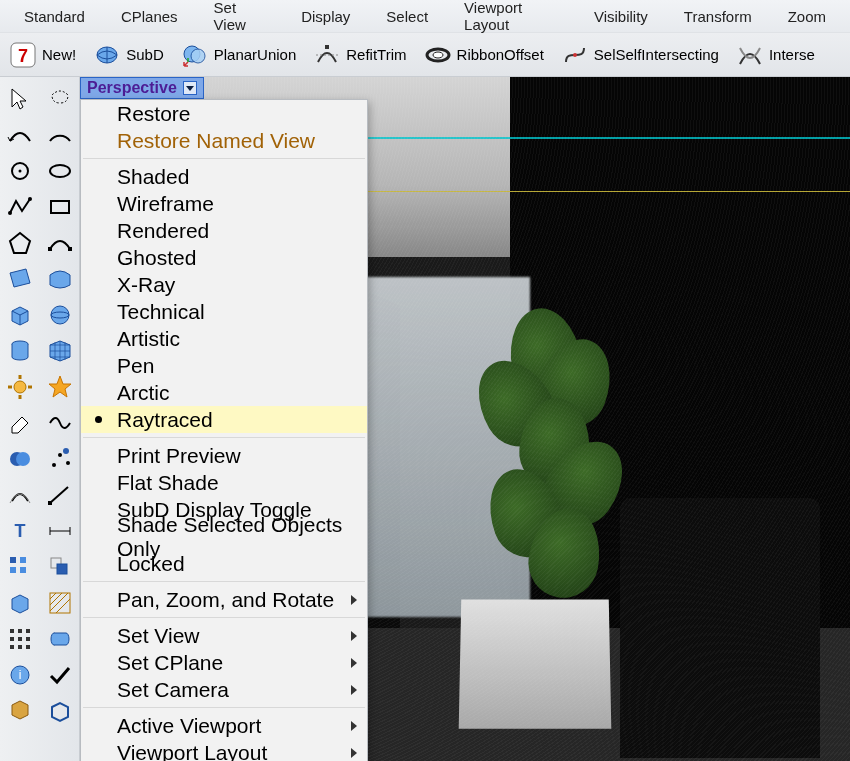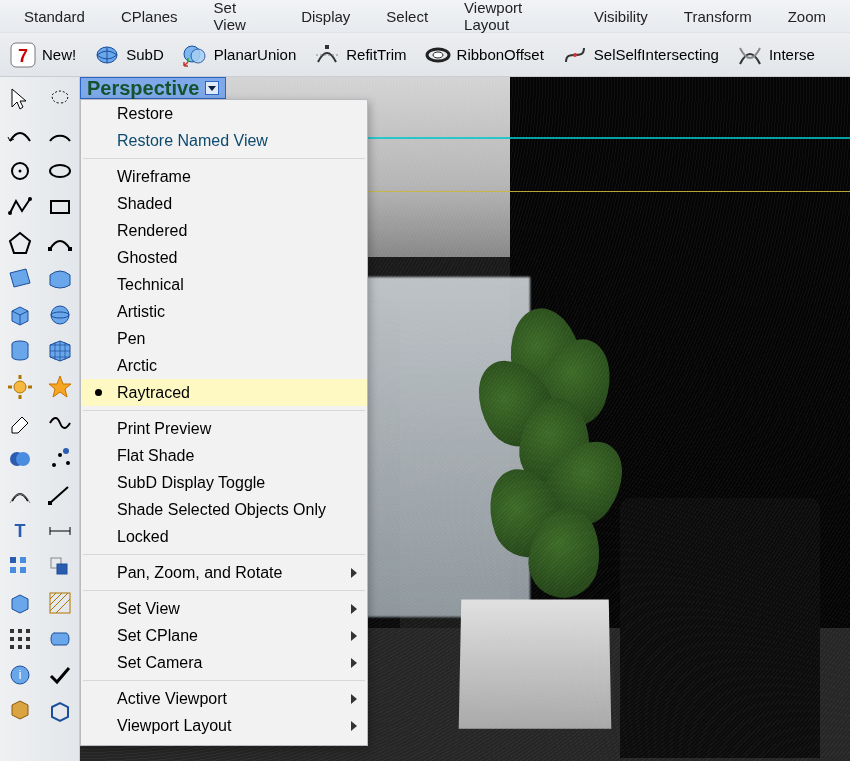--- a/index.html
+++ b/index.html
@@ -29,27 +29,27 @@
   .window{position:absolute;top:200px;left:270px;width:180px;height:340px;background:linear-gradient(180deg,#cfd5d9 0%,#9ca6ac 100%);opacity:.9;filter:blur(1px);}
   .floor{position:absolute;bottom:0;left:0;width:100%;height:140px;background:#262626;}
   .planter{position:absolute;bottom:40px;left:380px;width:150px;height:130px;background:linear-gradient(180deg,#e0e0e0,#a8a8a8);transform:perspective(400px) rotateX(6deg);}
   .plant{position:absolute;bottom:150px;left:380px;width:170px;height:320px;}
   .leaf{position:absolute;width:70px;height:90px;background:radial-gradient(circle at 40% 40%,#3d6b27,#1d3a14);border-radius:50% 50% 50% 50% / 60% 60% 40% 40%;}
   .chair{position:absolute;bottom:10px;right:30px;width:200px;height:260px;background:#0c0c0c;border-radius:10px 10px 0 0;}
   .lineCyan{position:absolute;top:60px;left:0;width:100%;height:2px;background:#00c4cc;opacity:.8;}
   .lineYel{position:absolute;top:114px;left:0;width:100%;height:1px;background:#c9b838;opacity:.9;}
   .noise{position:absolute;inset:0;background-image:repeating-radial-gradient(circle at 0 0,rgba(255,255,255,.04) 0,rgba(255,255,255,.04) 1px,transparent 1px,transparent 3px);mix-blend-mode:screen;}
   
-  .vtitle{position:absolute;top:0;left:0;height:22px;background:#7fa8e8;border:1px solid #2a64c6;display:flex;align-items:center;padding:0 6px;gap:6px;font-weight:bold;color:#14532d;font-size:20px;}
+  .vtitle{position:absolute;top:0;left:0;height:22px;background:#7fa8e8;border:1px solid #2a64c6;display:flex;align-items:center;padding:0 6px;gap:6px;font-weight:bold;color:#4c1d95;font-size:16px;}
   .vtitle .dd{width:14px;height:14px;background:#e0e9f7;border:1px solid #2a64c6;display:flex;align-items:center;justify-content:center;}
   .vtitle .dd:after{content:"";border-left:4px solid transparent;border-right:4px solid transparent;border-top:5px solid #0d1e40;}
   
   .dropdown{position:absolute;top:22px;left:0;width:288px;background:#f2f2f2;border:1px solid #b8bcc1;box-shadow:2px 3px 8px rgba(0,0,0,.25);padding-bottom:6px;}
-  .dropdown .item{height:27px;display:flex;align-items:center;padding-left:36px;padding-right:10px;color:#000;font-size:16px;cursor:default;position:relative;}
-  .dropdown .item.disabled{color:#0c4a6e;}
+  .dropdown .item{height:27px;display:flex;align-items:center;padding-left:36px;padding-right:10px;color:#000;font-size:21px;cursor:default;position:relative;}
+  .dropdown .item.disabled{color:#a16207;}
   .dropdown .item.selected{background:#fef9c3;}
   .dropdown .item .dot{position:absolute;left:14px;width:7px;height:7px;background:#000;border-radius:50%;}
   .dropdown .item .sub{margin-left:auto;}
   .dropdown .item .sub:after{content:"";border-top:5px solid transparent;border-bottom:5px solid transparent;border-left:6px solid #333;display:block;}
   .dropdown hr{border:none;border-top:1px solid #d8d8d8;margin:4px 2px;}
 </style>
 </head>
 <body>
 
 <div class="menubar">
@@ -394,30 +394,33 @@
 
     <div class="dropdown" id="dropdown">
         <div class="item">
           <span>Restore</span>
         </div>
         <div class="item disabled">
           <span>Restore Named View</span>
         </div>
         <hr>
         <div class="item">
+          <span>Shaded</span>
+        </div>
+        <div class="item">
           <span>Wireframe</span>
         </div>
         <div class="item">
-          <span>Shaded</span>
-        </div>
-        <div class="item">
           <span>Rendered</span>
         </div>
         <div class="item">
           <span>Ghosted</span>
+        </div>
+        <div class="item">
+          <span>X-Ray</span>
         </div>
         <div class="item">
           <span>Technical</span>
         </div>
         <div class="item">
           <span>Artistic</span>
         </div>
         <div class="item">
           <span>Pen</span>
         </div>

